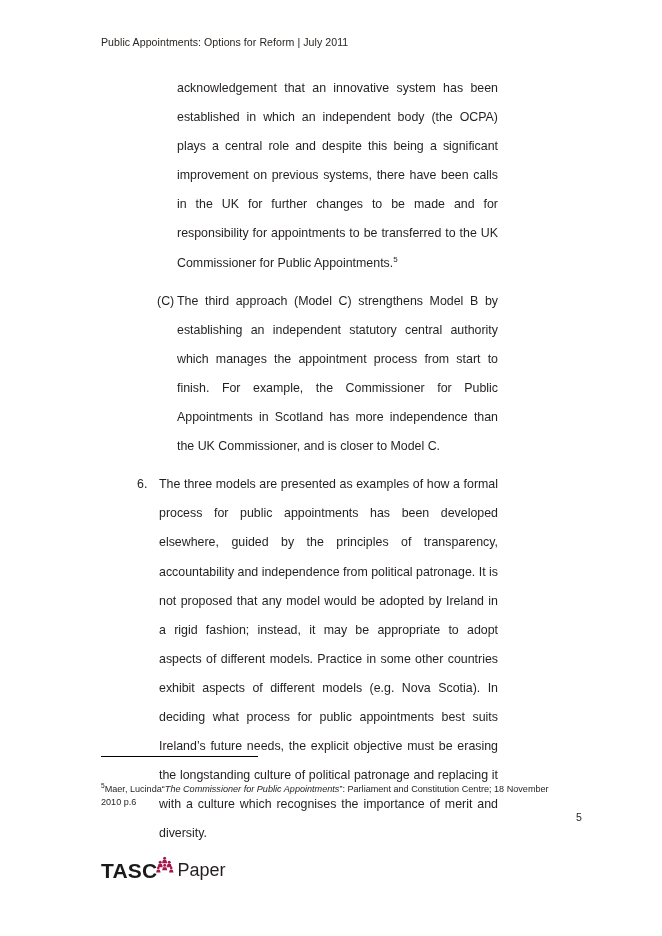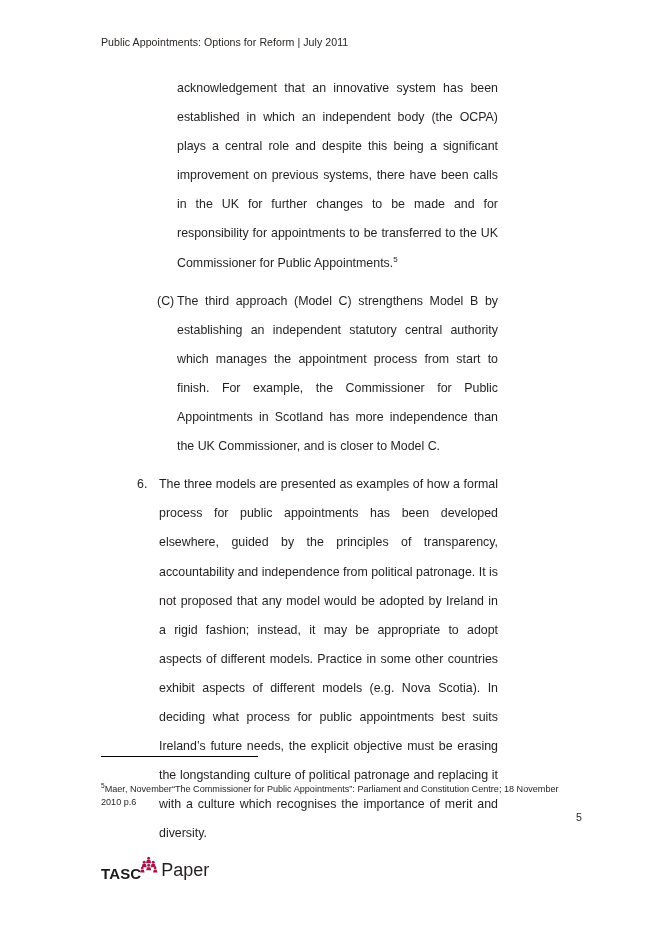--- a/index.html
+++ b/index.html
@@ -109,20 +109,21 @@
     line-height: 13.4px;
     color: #231f20;
     text-align: left;
   }
   .footnote sup {
     font-size: 6.6px;
     vertical-align: super;
     line-height: 0;
   }
   .footnote .it {
+    font-style: italic;
   }
 
   
   .page-number {
     position: absolute;
     left: 0;
     top: 811px;
     width: 582px;
     text-align: right;
     font-size: 10.6px;
@@ -131,21 +132,21 @@
 
   
   .footer-logo {
     position: absolute;
     left: 101px;
     top: 856px;
     display: flex;
     align-items: flex-end;
   }
   .logo-wordmark {
-    font-size: 15px;
+    font-size: 21px;
     font-weight: bold;
     letter-spacing: 0.01em;
     color: #1a1a1a;
     line-height: 1;
     font-family: "Liberation Sans", sans-serif;
   }
   .logo-mark {
     position: relative;
     width: 20px;
     height: 20px;
@@ -173,21 +174,21 @@
     <p class="para para-cont"><span>acknowledgement that an innovative system has been established in which an independent body (the OCPA) plays a central role and despite this being a significant improvement on previous systems, there have been calls in the UK for further changes to be made and for responsibility for appointments to be transferred to the UK Commissioner for Public Appointments.</span><sup class="fn-ref">5</sup></p>
 
     <p class="para para-letter"><span class="marker">(C)</span><span>The third approach (Model C) strengthens Model B by establishing an independent statutory central authority which manages the appointment process from start to finish. For example, the Commissioner for Public Appointments in Scotland has more independence than the UK Commissioner, and is closer to Model C.</span></p>
 
     <p class="para para-number"><span class="marker">6.</span><span>The three models are presented as examples of how a formal process for public appointments has been developed elsewhere, guided by the principles of transparency, accountability and independence from political patronage. It is not proposed that any model would be adopted by Ireland in a rigid fashion; instead, it may be appropriate to adopt aspects of different models. Practice in some other countries exhibit aspects of different models (e.g. Nova Scotia). In deciding what process for public appointments best suits Ireland’s future needs, the explicit objective must be erasing the longstanding culture of political patronage and replacing it with a culture which recognises the importance of merit and diversity.</span></p>
 
   </div>
 
   <div class="footnote-rule"></div>
 
-  <div class="footnote"><sup>5</sup><span>Maer, November</span><span>“</span><span class="it">The Commissioner for Public Appointments</span><span>”</span><span>: Parliament and Constitution Centre; 18 November 2010 p.6</span></div>
+  <div class="footnote"><sup>5</sup><span>Maer, Lucinda</span><span>“</span><span class="it">The Commissioner for Public Appointments</span><span>”</span><span>: Parliament and Constitution Centre; 18 November 2010 p.6</span></div>
 
   <div class="page-number">5</div>
 
   <div class="footer-logo">
     <span class="logo-wordmark">TASC</span>
     <span class="logo-mark">
       <svg width="20" height="20" viewBox="0 0 20 20" aria-hidden="true">
         <g fill="#A4154B">
           <circle cx="9.6" cy="2.2" r="1.5"></circle>
           <path d="M7.9 4.1h3.4l0.9 3.1h-5.2z"></path>

